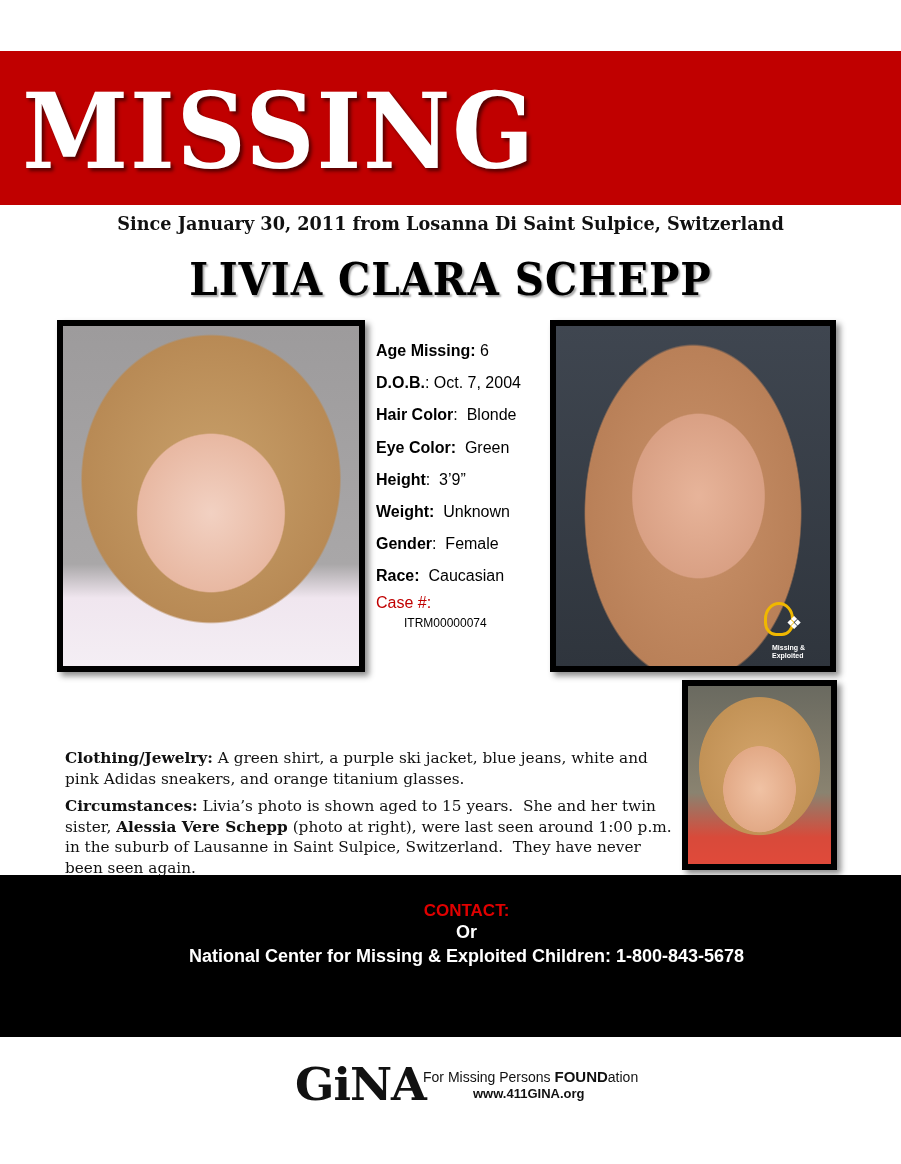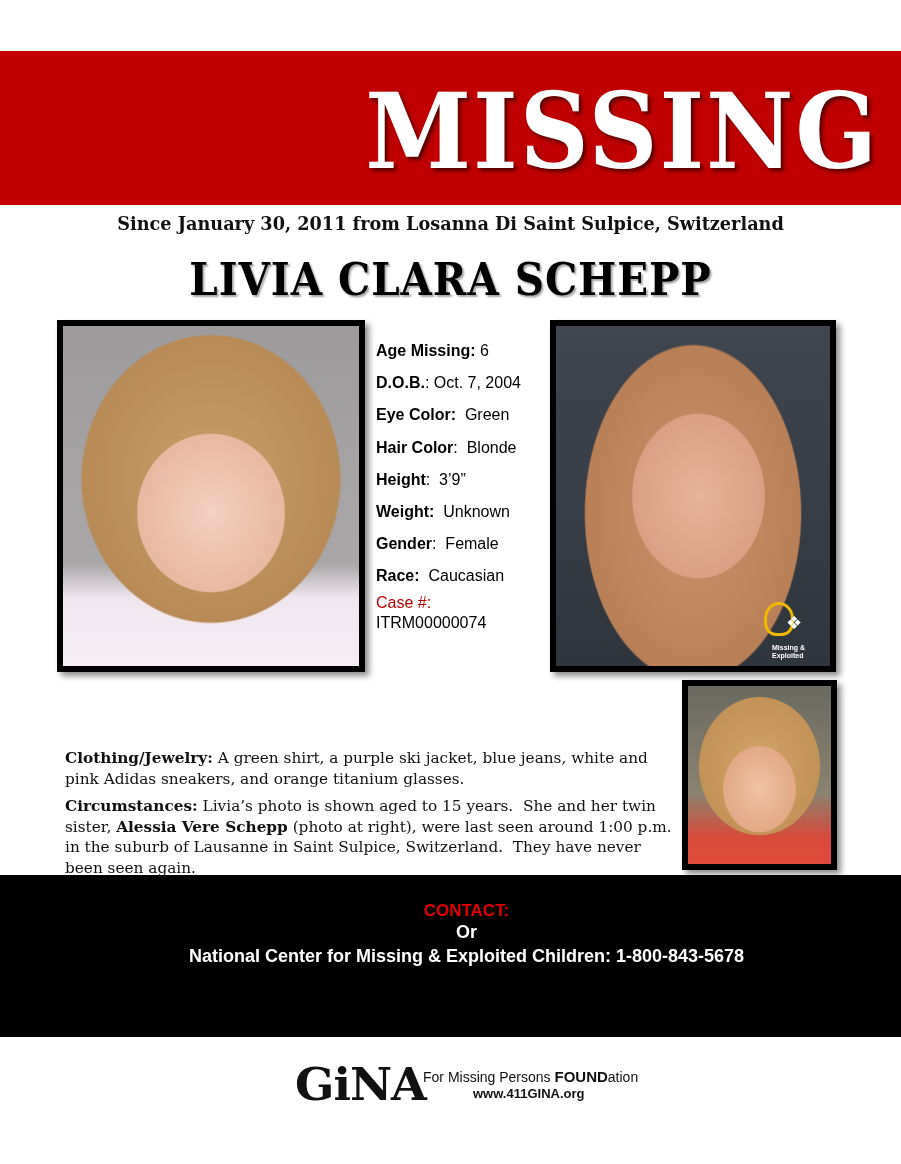--- a/index.html
+++ b/index.html
@@ -1,33 +1,33 @@
 <!DOCTYPE html>
 <html><head>
 <meta charset="utf-8">
 <style>
   html, body { margin:0; padding:0; background:#ffffff; }
   body { width:901px; height:1164px; position:relative; overflow:hidden; font-family:"Liberation Sans", sans-serif; }
-  .banner { position:absolute; left:0; top:51px; width:901px; height:154px; background:#c00000; display:flex; align-items:center; justify-content:flex-end; }
+  .banner { position:absolute; left:0; top:51px; width:901px; height:154px; background:#c00000; display:flex; align-items:center; justify-content:flex-start; }
   .banner-title { font-family:"DejaVu Serif", serif; font-weight:bold; font-size:104px; color:#ffffff; letter-spacing:2px; text-shadow:3px 3px 4px rgba(0,0,0,0.55); transform:scaleX(0.92); margin-top:6px; }
   .since { position:absolute; left:0; top:212px; width:901px; text-align:center; font-family:"DejaVu Serif", serif; font-weight:bold; font-size:19px; color:#111; transform:scaleX(0.93); }
   .name { position:absolute; left:0; top:254px; width:901px; text-align:center; font-family:"DejaVu Serif", serif; font-weight:bold; font-size:44px; color:#000; letter-spacing:1px; text-shadow:2px 2px 2px rgba(0,0,0,0.35); transform:scaleX(0.92); }
   .photo { position:absolute; border:6px solid #000; box-shadow:4px 4px 6px rgba(0,0,0,0.45); box-sizing:border-box; overflow:hidden; }
   .photo-1 { left:57px; top:320px; width:308px; height:352px; background:radial-gradient(ellipse 45% 42% at 50% 55%, #f2d1c2 0%, #e8b8a2 55%, transparent 56%), radial-gradient(ellipse 62% 60% at 50% 45%, #c8a06a 0%, #b88a55 70%, transparent 71%), linear-gradient(180deg, #9d9b9c 0%, #a9a7a8 70%, #f0e6ef 80%, #f4eef4 100%); }
   .photo-2 { left:550px; top:320px; width:286px; height:352px; background:radial-gradient(ellipse 40% 40% at 52% 50%, #e7b49a 0%, #d9a084 60%, transparent 61%), radial-gradient(ellipse 56% 70% at 50% 55%, #c9926a 0%, #b98058 70%, transparent 71%), linear-gradient(180deg, #3f4650 0%, #2f353d 100%); }
   .photo-3 { left:682px; top:680px; width:155px; height:190px; background:radial-gradient(ellipse 42% 40% at 50% 58%, #f0c2a4 0%, #e2a986 60%, transparent 61%), radial-gradient(ellipse 60% 55% at 50% 45%, #d3a46a 0%, #c29256 70%, transparent 71%), linear-gradient(180deg, #6a6a60 0%, #8a8370 60%, #d84a3a 85%, #e04a3a 100%); }
   .wm { position:absolute; right:6px; bottom:6px; width:60px; height:58px; }
   .wm-heart { position:absolute; left:0; top:0; width:30px; height:34px; border:3px solid #f0b800; border-radius:50% 50% 40% 40%; box-sizing:border-box; }
   .wm-text { position:absolute; left:8px; bottom:0; font-size:7px; line-height:8px; color:#fff; font-weight:bold; }
   .wm-fig { position:absolute; left:22px; top:10px; font-size:18px; color:#fff; }
   .stats { position:absolute; left:376px; top:339px; width:175px; font-size:16px; color:#000; }
   .stat { height:32.2px; line-height:24px; white-space:nowrap; }
   .stat b { font-weight:bold; }
   .case-label { color:#c00000; font-weight:normal; font-size:16px; line-height:20px; margin-top:-4px; }
-  .case-value { font-size:16px; line-height:20px; }
+  .case-value { font-size:12px; line-height:20px;margin-left:28px; }
   .desc { position:absolute; left:65px; top:748px; width:615px; font-family:"DejaVu Serif", serif; font-size:15.3px; line-height:20.5px; color:#111; }
   .desc p { margin:0 0 7px 0; }
   .desc b { font-weight:bold; }
   .contact { position:absolute; left:0; top:875px; width:901px; height:162px; background:#000; color:#fff; text-align:center;padding-left:16px; }
   .contact-title { color:#e00000; font-weight:bold; font-size:17px; margin-top:26px; }
   .contact-line { font-weight:bold; font-size:18px; line-height:23.5px; }
   .contact-line.first { margin-top:8px; }
   .footer { position:absolute; left:295px; top:1062px; width:350px; height:46px; }
   .gina-logo { position:absolute; left:0; top:0; font-family:"DejaVu Serif", serif; font-weight:bold; font-size:44px; line-height:46px; color:#111; letter-spacing:-1px; transform:scaleX(1.05); transform-origin:left; }
   .gina-tag { position:absolute; left:128px; top:6px; font-size:14px; color:#111; white-space:nowrap; }
@@ -50,22 +50,22 @@
   <div class="wm">
     <div class="wm-heart"></div>
     <div class="wm-fig">❖</div>
     <div class="wm-text">Missing &amp; Exploited</div>
   </div>
 </div>
 
 <div class="stats">
   <div class="stat"><b>Age Missing:</b> <span>6</span></div>
   <div class="stat"><b>D.O.B.</b><span>: Oct. 7, 2004</span></div>
+  <div class="stat"><b>Hair Color</b><span style="white-space:pre">:  Blonde</span></div>
   <div class="stat"><b>Eye Color:</b>&nbsp; <span>Green</span></div>
-  <div class="stat"><b>Hair Color</b><span style="white-space:pre">:  Blonde</span></div>
   <div class="stat"><b>Height</b><span style="white-space:pre">:  3’9”</span></div>
   <div class="stat"><b>Weight:</b>&nbsp; <span>Unknown</span></div>
   <div class="stat"><b>Gender</b><span style="white-space:pre">:  Female</span></div>
   <div class="stat"><b>Race:</b>&nbsp; <span>Caucasian</span></div>
   <div class="case-label">Case #:</div>
   <div class="case-value">ITRM00000074</div>
 </div>
 
 <div class="desc">
   <p><b>Clothing/Jewelry:</b><span style="white-space:pre-wrap"> A green shirt, a purple ski jacket, blue jeans, white and pink Adidas sneakers, and orange titanium glasses.</span></p>

